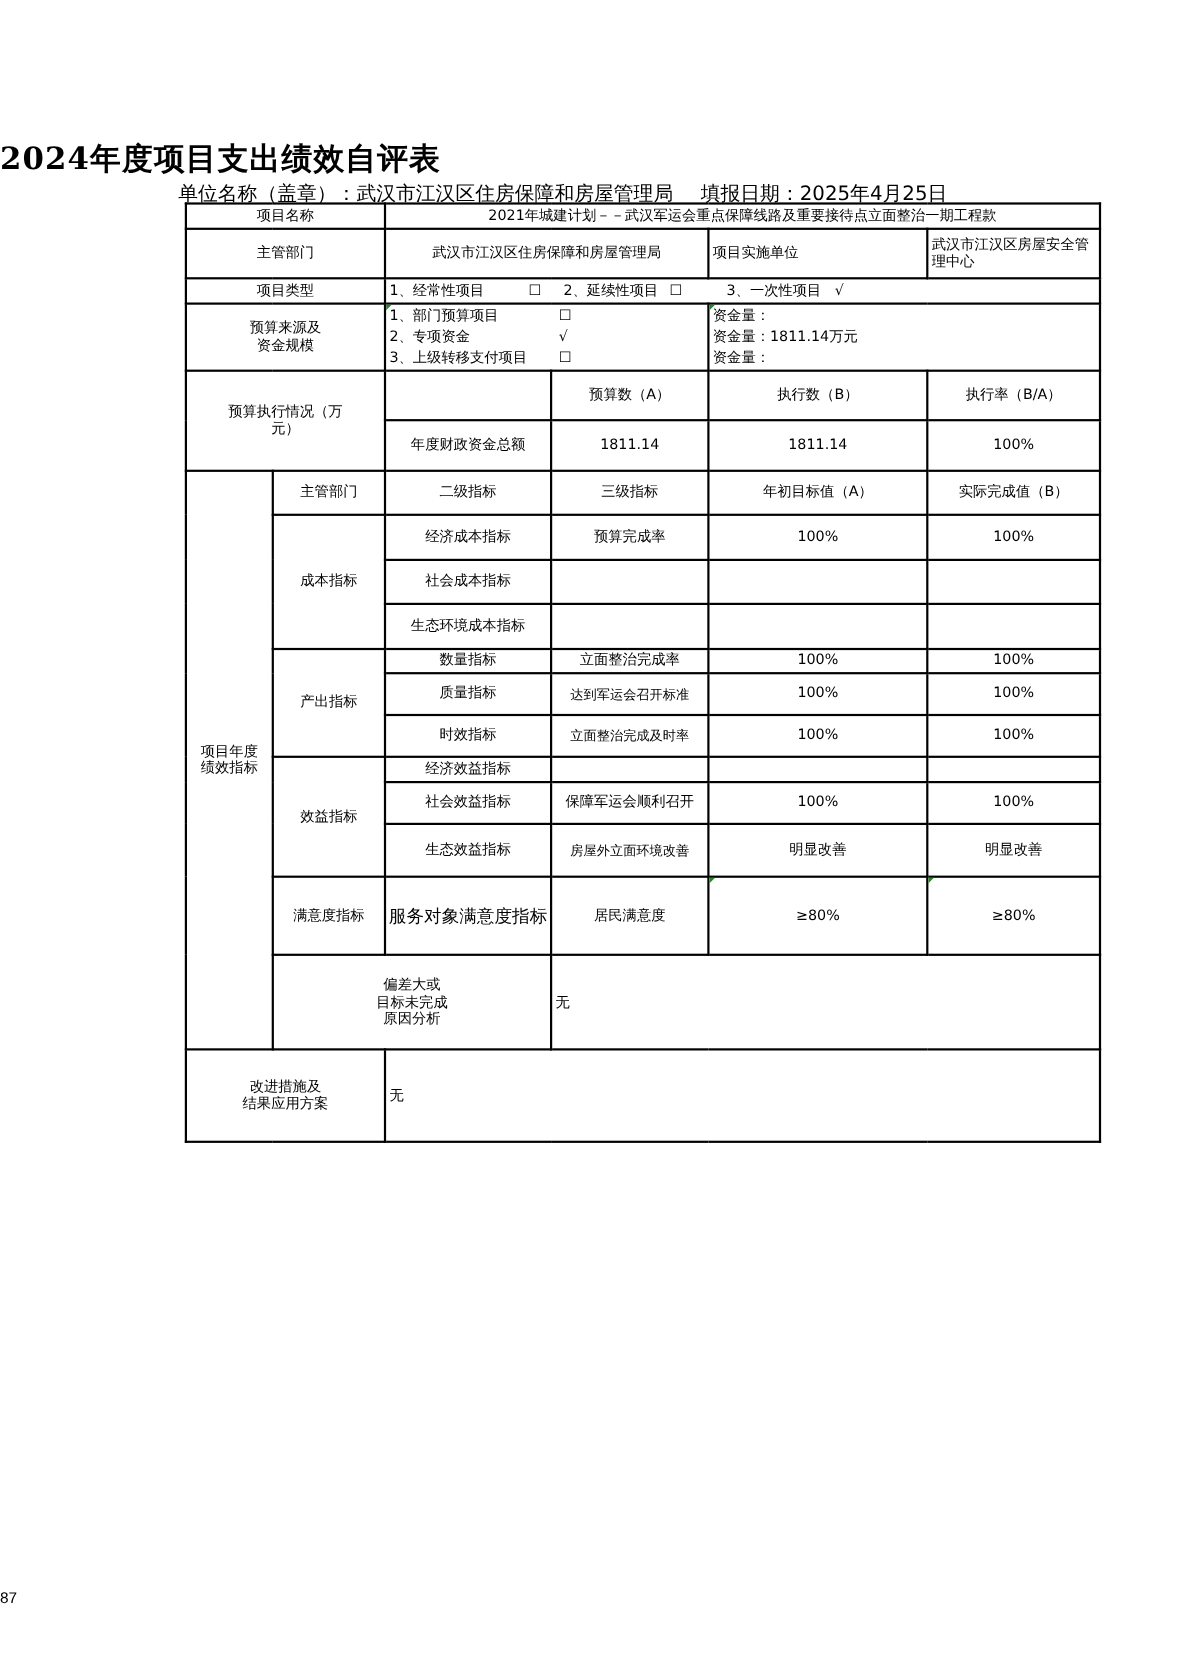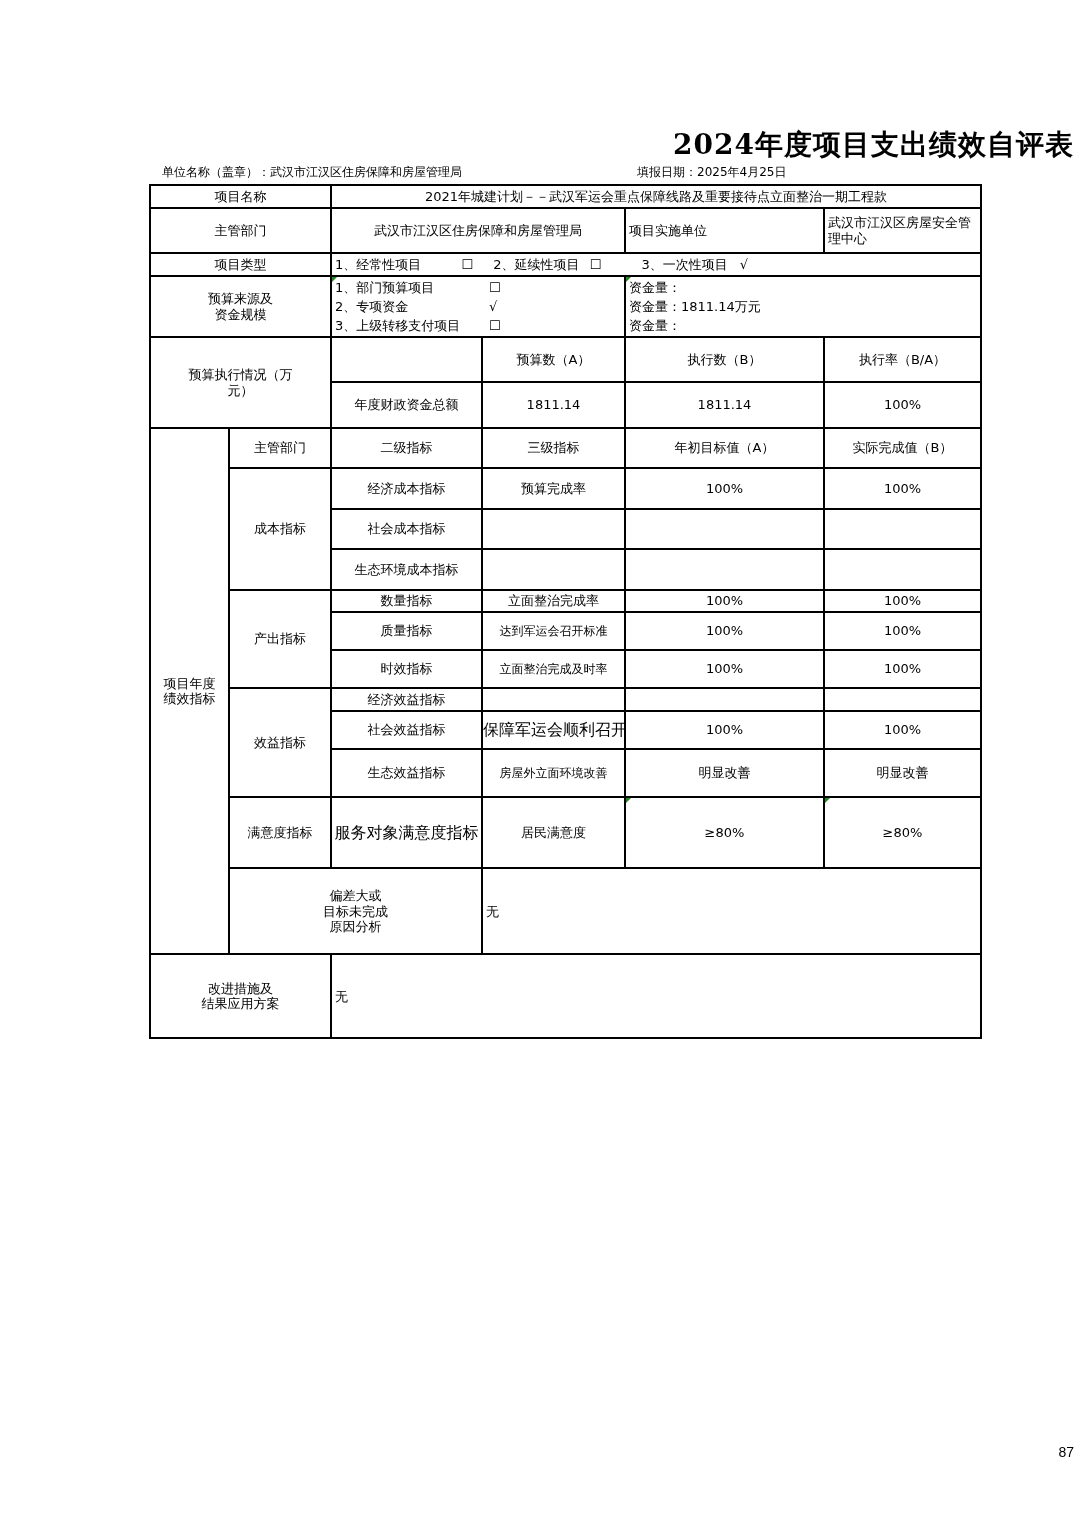--- a/index.html
+++ b/index.html
@@ -1,27 +1,27 @@
 <!DOCTYPE html>
 <html><head>
 <meta charset="utf-8">
 <style>
   html, body { margin:0; padding:0; background:#ffffff; }
   body { width:1074px; height:1520px; position:relative; font-family:"DejaVu Sans", sans-serif; color:#000; overflow:hidden; }
-  .title { position:absolute; top:126px; left:0; width:1074px; text-align:right; font-family:"DejaVu Serif", serif; font-weight:bold; font-size:28px; letter-spacing:1px; }
-  .meta { position:absolute; top:164px; left:162px; font-size:12px; white-space:nowrap; }
+  .title { position:absolute; top:126px; left:0; width:1074px; text-align:left; font-family:"DejaVu Serif", serif; font-weight:bold; font-size:28px; letter-spacing:1px; }
+  .meta { position:absolute; top:164px; left:162px; font-size:18px; white-space:nowrap; }
   .meta .date { position:absolute; left:475px; top:0; }
-  table { position:absolute; left:149px; top:184px; border-collapse:collapse; table-layout:fixed; width:831px; font-size:13px; }
+  table { position:absolute; left:168px; top:184px; border-collapse:collapse; table-layout:fixed; width:831px; font-size:13px; }
   td { border:2px solid #000; padding:0 3px; text-align:center; vertical-align:middle; overflow:hidden; white-space:nowrap; line-height:1.2; }
   td.l { text-align:left; }
   td.wrap { white-space:normal; }
   .tick { position:relative; }
   .tick::before { content:""; position:absolute; left:0; top:0; border-top:5px solid #1f8a1f; border-right:5px solid transparent; }
   .src-line { display:block; height:19px; line-height:19px; text-align:left; }
-  .page-num { position:absolute; top:1444px; left:0; width:1074px; text-align:right; font-family:"Liberation Sans", sans-serif; font-size:14px; }
+  .page-num { position:absolute; top:1444px; left:0; width:1074px; text-align:left; font-family:"Liberation Sans", sans-serif; font-size:14px; }
 </style>
 </head>
 <body>
 
 <div class="title">2024年度项目支出绩效自评表</div>
 <div class="meta">
   <span>单位名称（盖章）：武汉市江汉区住房保障和房屋管理局</span>
   <span class="date">填报日期：2025年4月25日</span>
 </div>
 
@@ -134,21 +134,21 @@
 
   <tr style="height:23px">
     <td rowspan="3">效益指标</td>
     <td>经济效益指标</td>
     <td></td>
     <td></td>
     <td></td>
   </tr>
   <tr style="height:38px">
     <td>社会效益指标</td>
-    <td style="font-size:16px;padding:0">保障军运会顺利召开</td>
+    <td style="font-size:13px;padding:0">保障军运会顺利召开</td>
     <td>100%</td>
     <td>100%</td>
   </tr>
   <tr style="height:38px">
     <td>生态效益指标</td>
     <td style="font-size:12px;padding:16px">房屋外立面环境改善</td>
     <td>明显改善</td>
     <td>明显改善</td>
   </tr>
 

